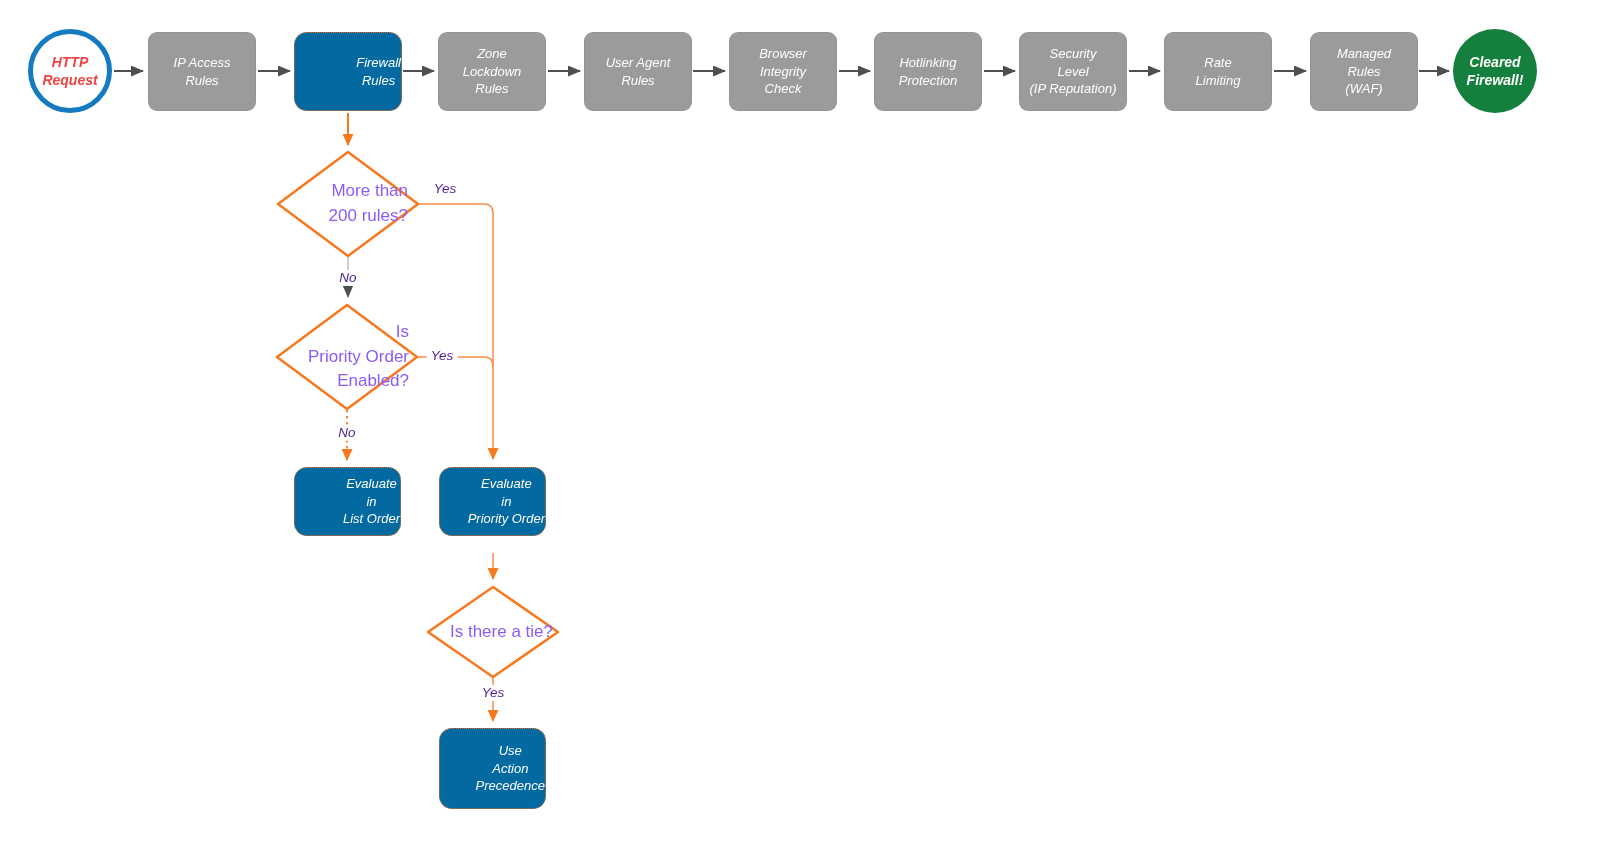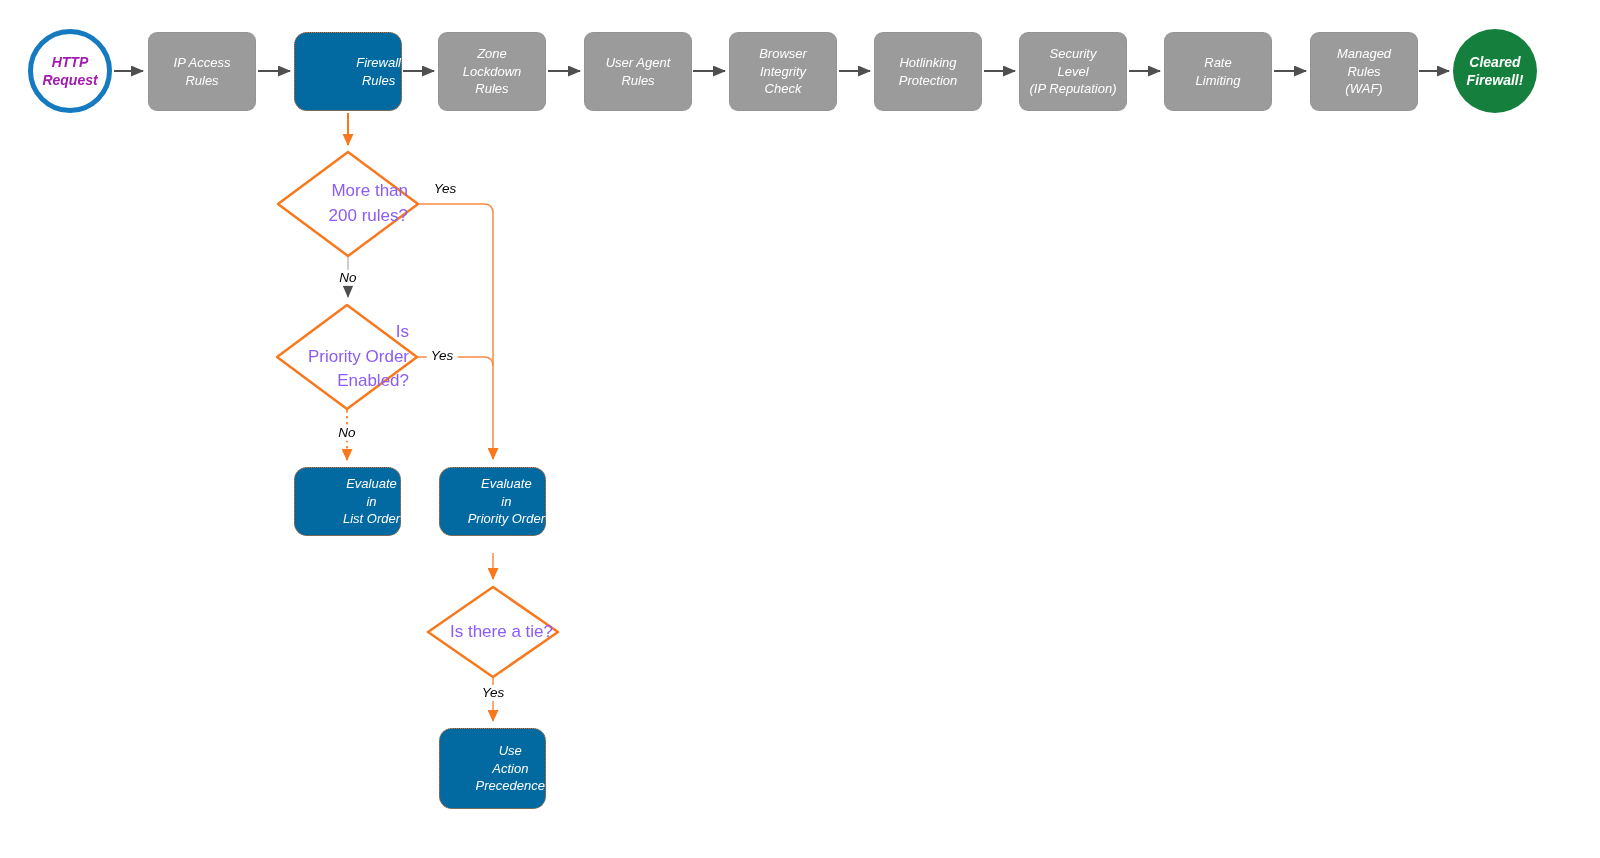--- a/index.html
+++ b/index.html
@@ -9,25 +9,25 @@
   }
   #edges{position:absolute;left:0;top:0;width:1600px;height:858px;}
   .node{position:absolute;display:flex;align-items:center;justify-content:center;
     text-align:center;box-sizing:border-box;}
   .label{white-space:pre-line;font-style:italic;color:#ffffff;font-size:13px;line-height:1.35;}
   .graybox{width:108px;height:79px;top:32px;background:#9b9b9b;border:1px dotted #8d8d8d;border-radius:9px;}
   .orangebox{background:#0369a1;border:1px dotted #ef6f12;border-radius:13px;justify-content:flex-end;}
   .circle{width:84px;height:84px;top:29px;border-radius:50%;}
   .circle .label{font-weight:bold;font-size:14px;font-style:italic;line-height:1.3;}
   .start{left:28px;background:#ffffff;border:5px solid #157abf;}
-  .start .label{color:#a21caf;}
+  .start .label{color:#ef4444;}
   .end{left:1453px;background:#15803d;}
   .diamond-label{position:absolute;transform:translate(-50%,-50%);text-align:right;
     color:#8b5cf6;font-size:17px;line-height:1.45;white-space:pre-line;font-style:normal;}
-  .edge-label{position:absolute;transform:translate(-50%,-50%);color:#000000;
+  .edge-label{position:absolute;transform:translate(-50%,-50%);color:#4c1d95;
     font-size:13.5px;font-style:italic;background:#ffffff;padding:0 4px;line-height:1.2;}
   .action{width:107px;height:69px;}
   .act-list{left:294px;top:467px;}
   .act-priority{left:439px;top:467px;}
   .act-use{left:439px;top:728px;height:81px;}
 </style>
 </head>
 <body>
 
 <div id="canvas">

